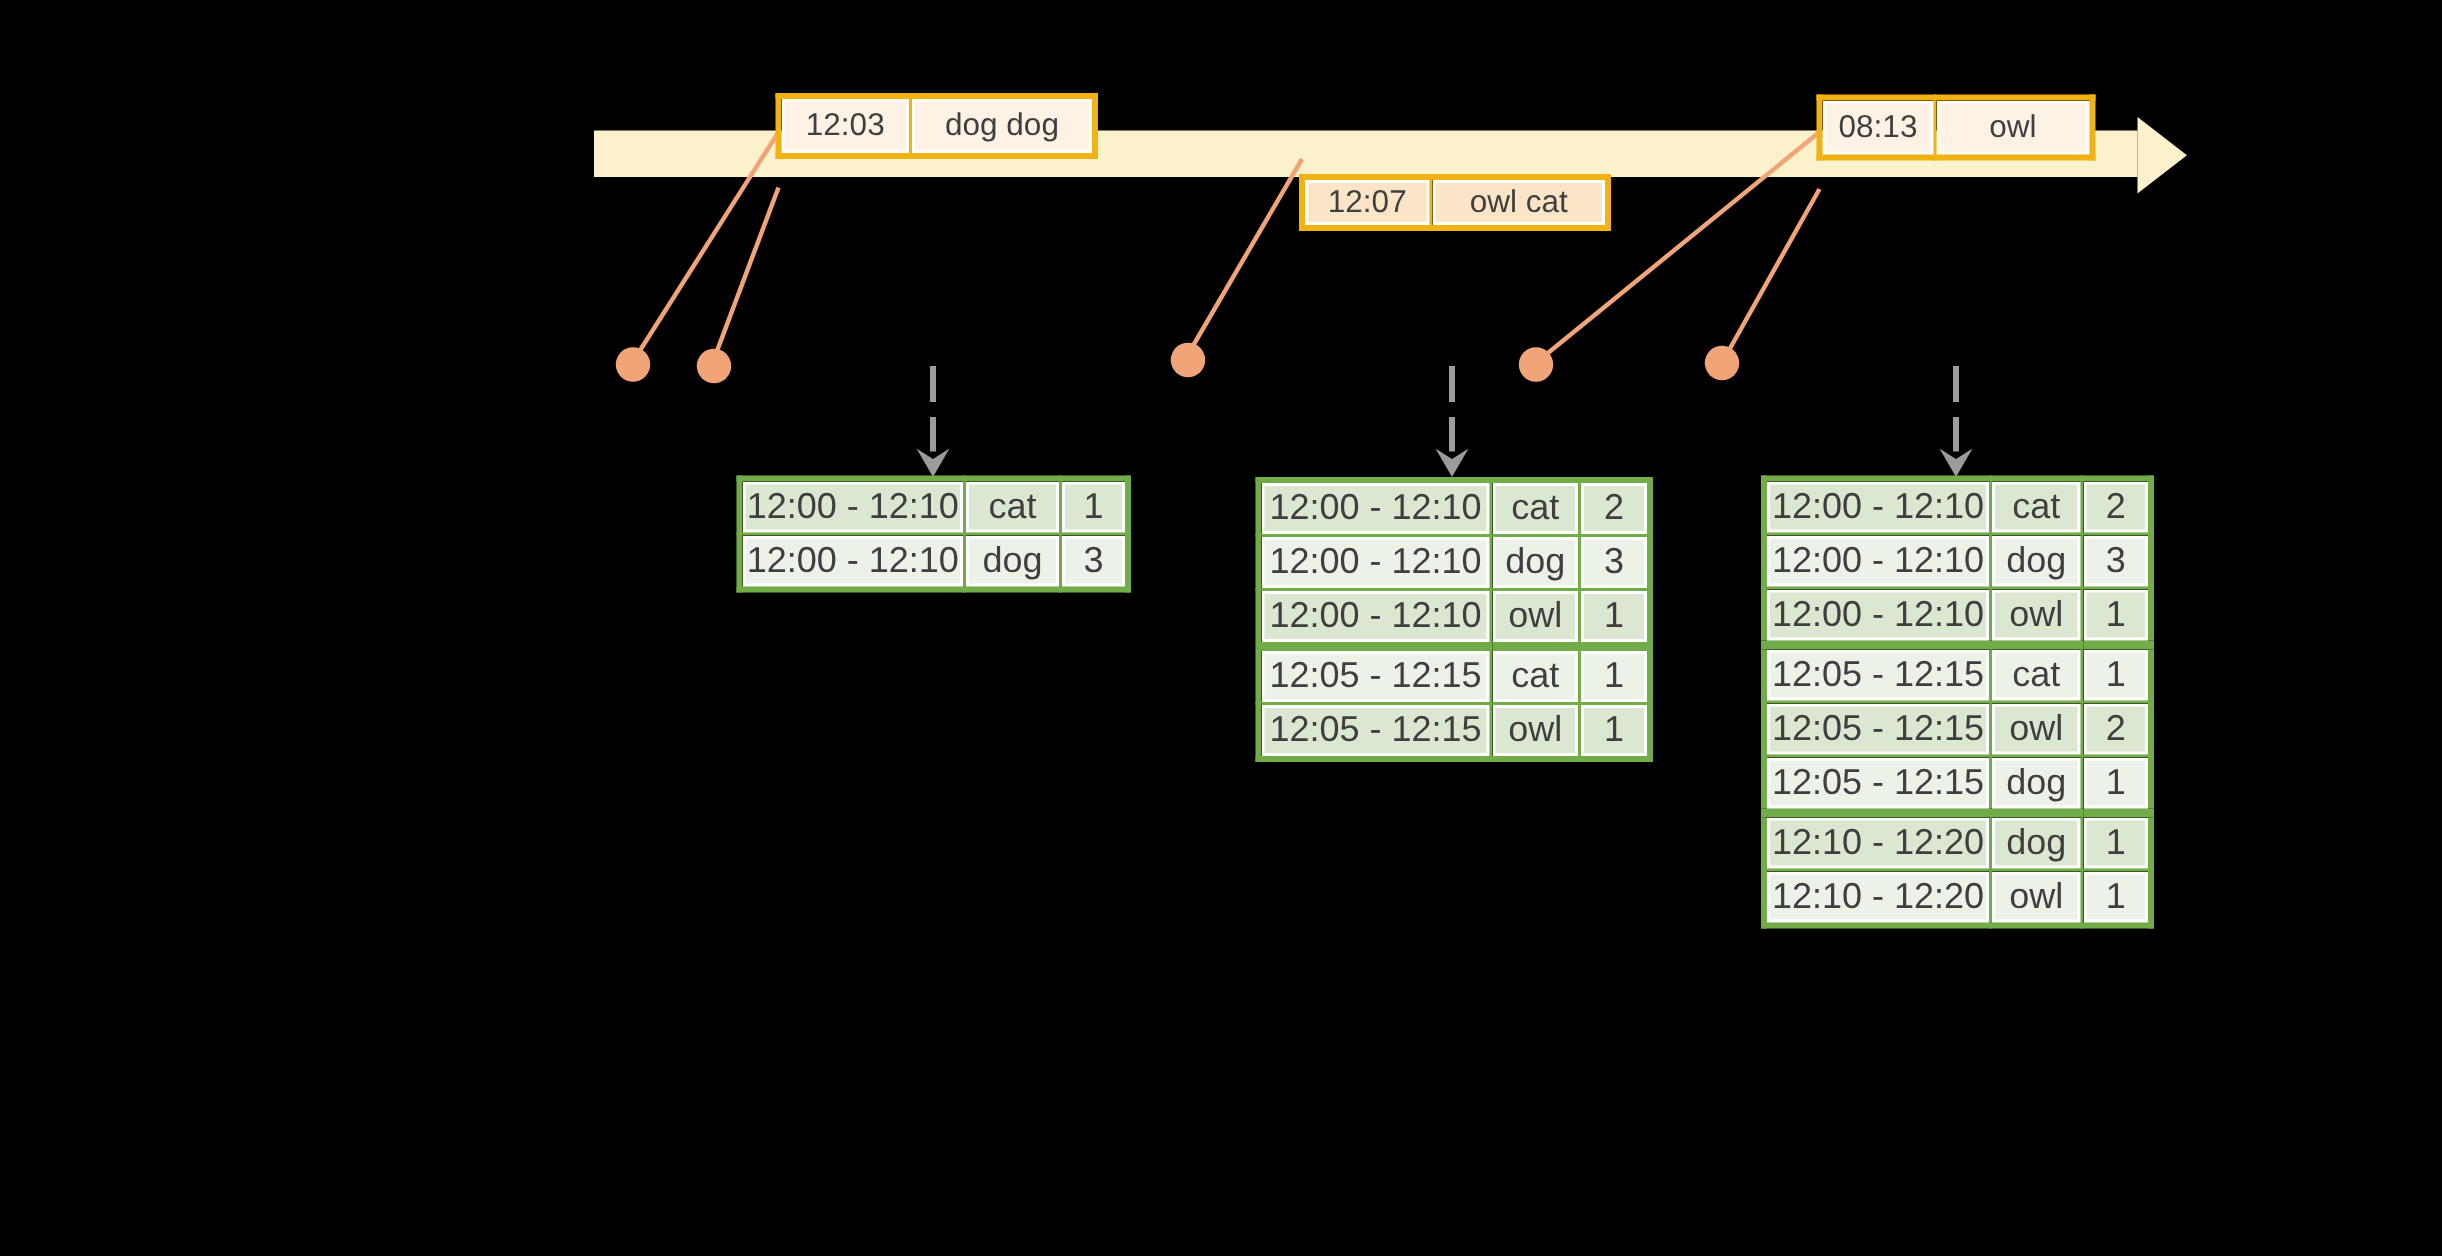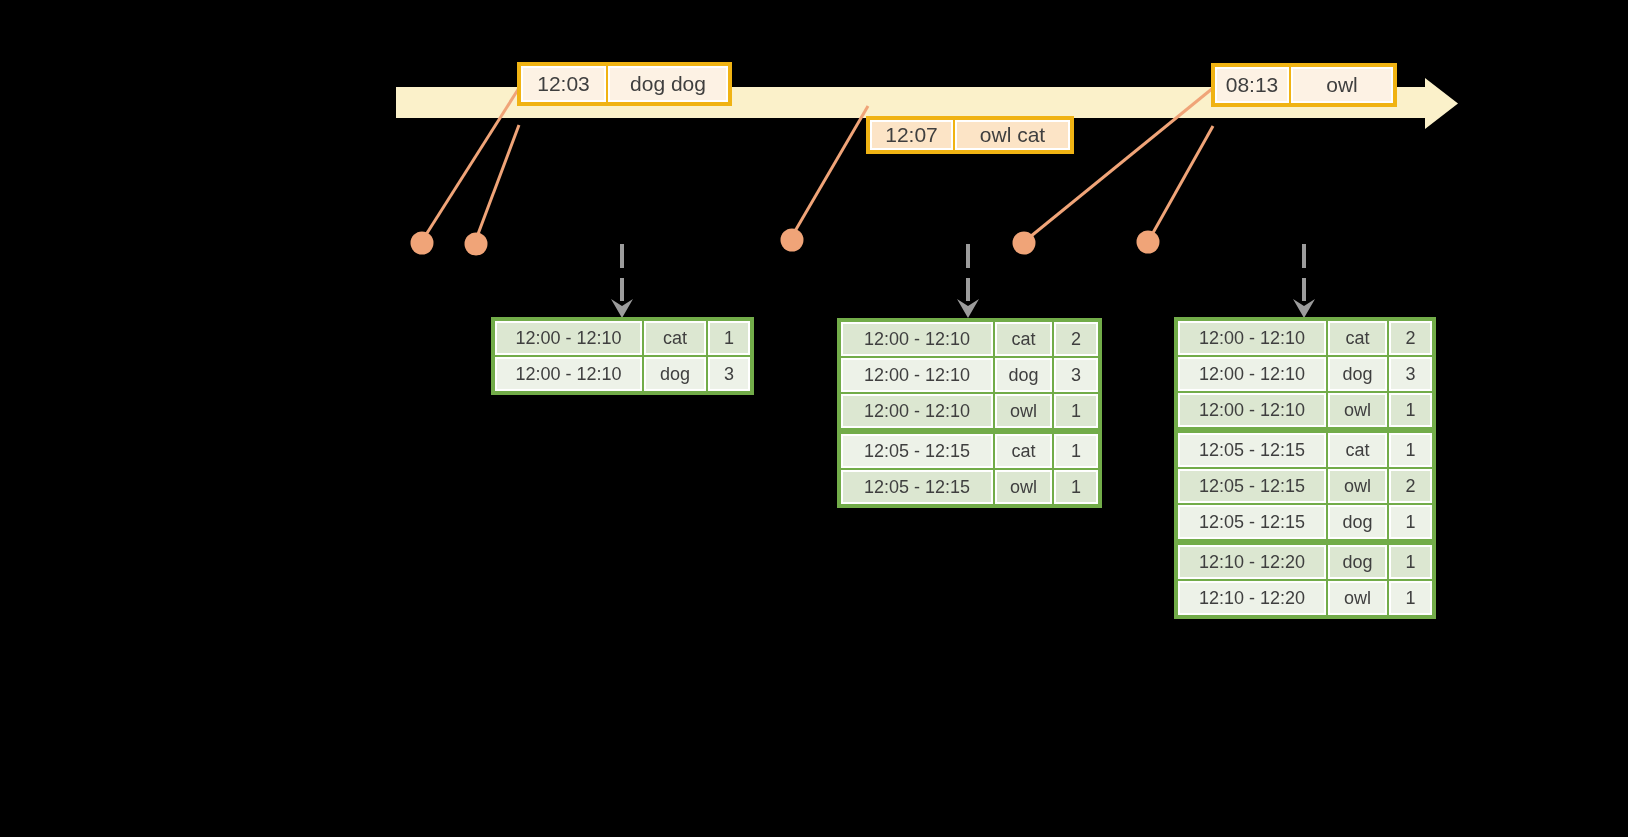--- a/index.html
+++ b/index.html
@@ -22,21 +22,21 @@
 
   .event-table{border:4px solid var(--event_border);}
   .event-table td{border:2px solid var(--event_border);box-shadow:inset 0 0 0 2px #FFFFFF;
     font-size:21px;height:36px;}
   .event-table tr.dark td{background:var(--event_fill_dark);}
   .event-table tr.light td{background:var(--event_fill_light);}
   #event-box-2 td{height:30px;}
 
   .result-table{border:4px solid var(--result_border);}
   .result-table td{border:2px solid var(--result_border);box-shadow:inset 0 0 0 2px #FFFFFF;
-    font-size:18px;height:34px;}
+    font-size:24px;height:34px;}
   .result-table tr.dark td{background:var(--result_fill_dark);}
   .result-table tr.light td{background:var(--result_fill_light);}
   .result-table tr.group-break td{border-top-width:6px;}
 
   #event-box-1{left:517px;top:62px;width:211px;}
   #event-box-2{left:866px;top:84px;width:204px;margin-top:32px;}
   #event-box-3{left:1211px;top:63px;width:182px;}
   #result-table-1{left:491px;top:317px;width:259px;}
   #result-table-2{left:837px;top:318px;width:261px;}
   #result-table-3{left:1174px;top:317px;width:259px;}

